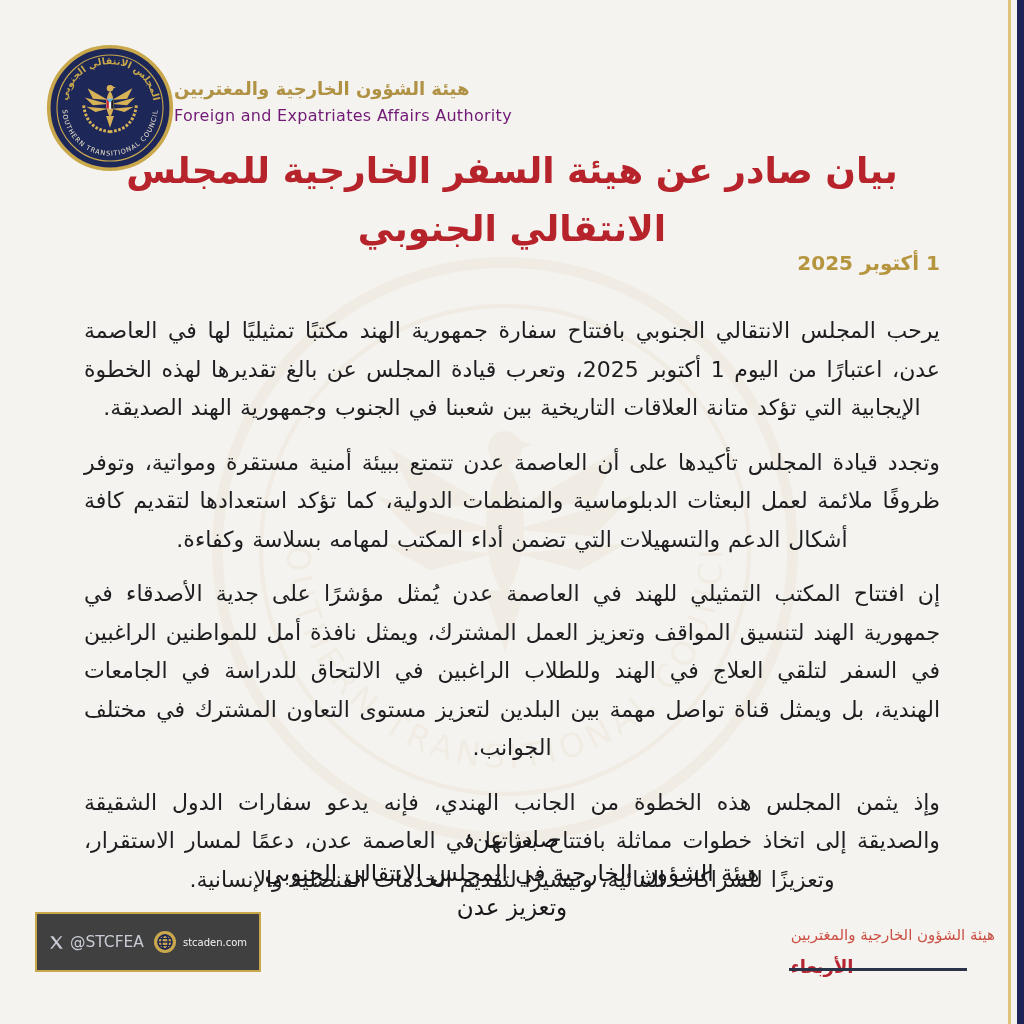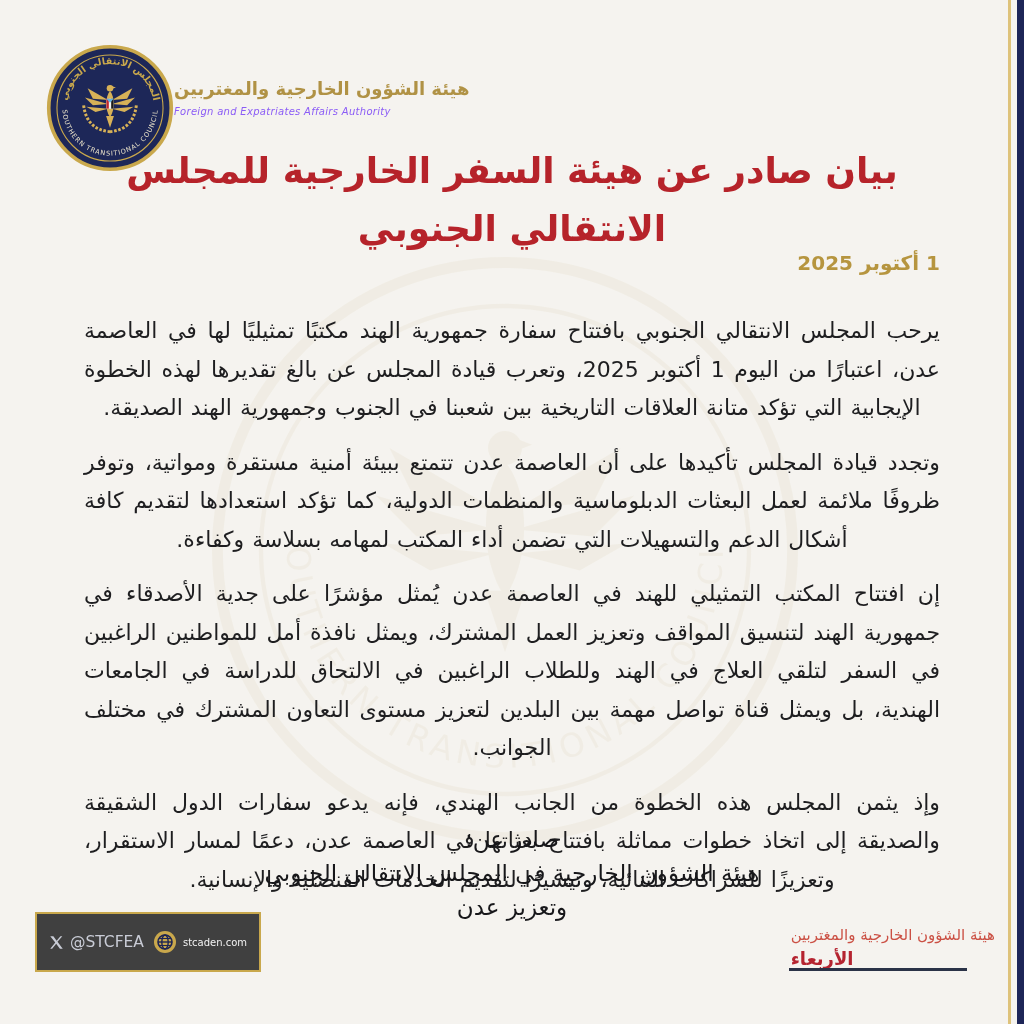--- a/index.html
+++ b/index.html
@@ -14,21 +14,21 @@
   .edge-navy{position:absolute;right:0;top:0;bottom:0;width:7px;background:#1d2557;}
   .edge-gold{position:absolute;right:13px;top:0;bottom:0;width:3px;background:#dec27a;}
 
   
   .watermark{position:absolute;left:200px;top:245px;width:610px;height:610px;opacity:.06;pointer-events:none;}
 
   
   .logo{position:absolute;left:46px;top:44px;width:128px;height:128px;}
   .org{position:absolute;left:174px;top:78px;}
   .org-ar{direction:rtl;text-align:left;font-size:18px;font-weight:700;color:#b09245;margin-bottom:7px;}
-  .org-en{font-size:10px;color:#8b5cf6;letter-spacing:.3px;font-style:italic;}
+  .org-en{font-size:16px;color:#701a75;letter-spacing:.3px;}
 
   
   .title{position:absolute;left:60px;right:60px;top:142px;margin:0;text-align:center;
          font-size:36px;font-weight:700;color:#b6232a;line-height:58px;}
 
   .date{position:absolute;right:84px;top:251px;font-size:20px;font-weight:700;color:#b6953f;direction:rtl;}
 
   
   .content{position:absolute;left:84px;right:84px;top:296px;direction:rtl;}
   .content p{
@@ -46,21 +46,21 @@
     background:#404040;border:2px solid #c9a84c;
     display:flex;align-items:center;justify-content:center;gap:9px;
   }
   .x-wrap,.site-wrap{display:flex;align-items:center;gap:6px;cursor:pointer;}
   .x-handle{font-size:15.5px;color:#c9ccd6;}
   .site-text{font-size:10px;color:#f2f2f2;}
 
   
   .footnote{position:absolute;right:29px;top:926px;direction:rtl;text-align:left;}
   .fn1{font-size:15px;color:#cb5044;}
-  .fn2{font-size:18px;font-weight:700;color:#b52430;margin-top:4px;}
+  .fn2{font-size:18px;font-weight:700;color:#b52430;margin-top:12px;}
   .fn-underline{position:absolute;right:57px;top:968px;width:178px;height:3px;background:#2a3247;}
 </style>
 </head>
 <body>
 
 <div class="page">
 
   <div class="watermark">
     <svg viewBox="0 0 140 140" width="610" height="610">
       <circle cx="70" cy="70" r="66" fill="none" stroke="#a98d3f" stroke-width="2.5"></circle>

